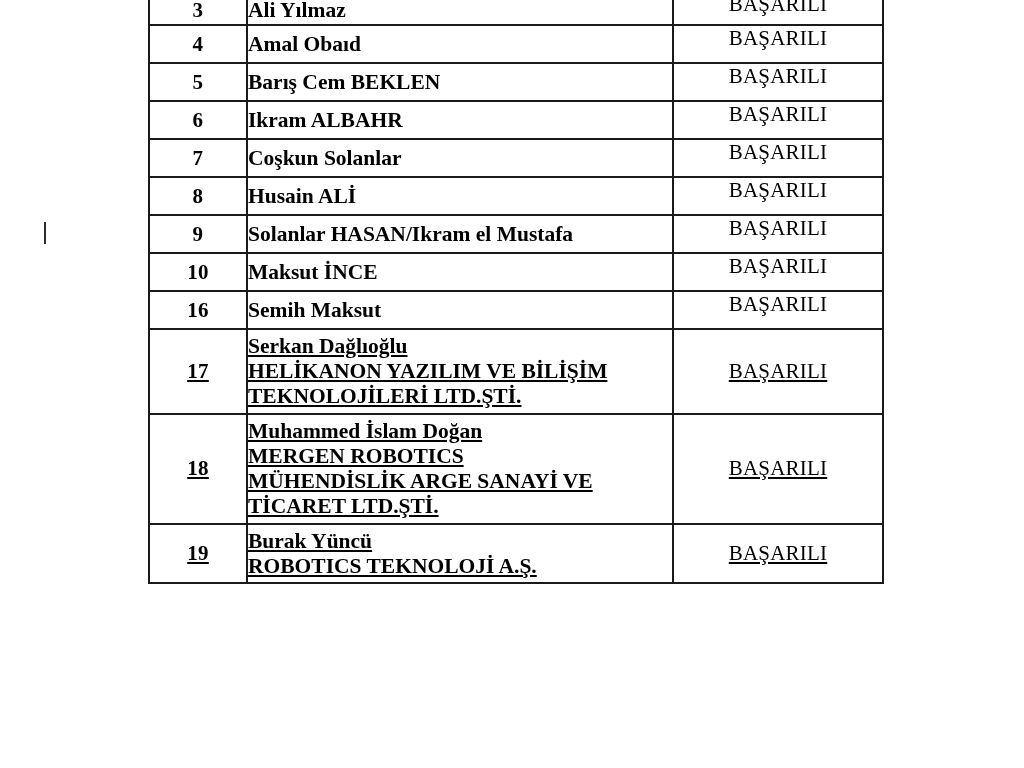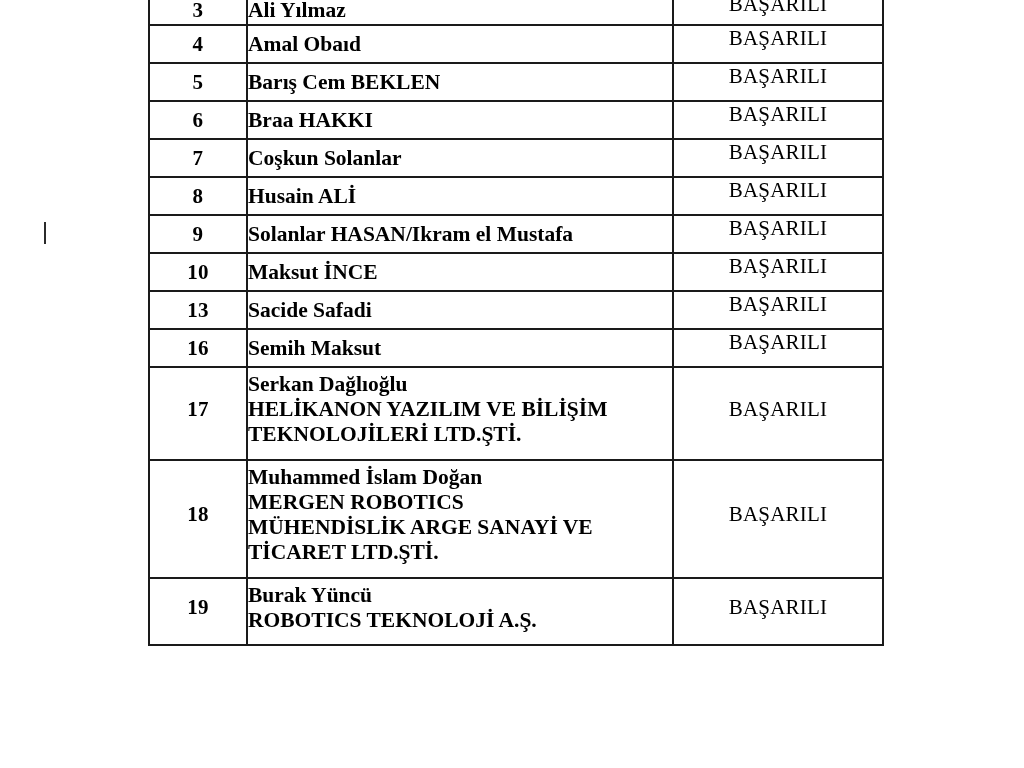--- a/index.html
+++ b/index.html
@@ -62,21 +62,21 @@
     line-height: 1.16;
   }
   td.col-status {
     width: 208px;
     text-align: center;
     font-size: 21px;
     font-weight: normal;
     letter-spacing: 0.2px;
   }
   tr.r-single td { height: 36px; }
-  tr.r-multi td { padding-top: 4px; padding-bottom: 12px; }
+  tr.r-multi td { padding-top: 4px; padding-bottom: 4px; text-decoration: underline; }
   .name-line { display: block; white-space: nowrap; }
   
   tr.r-clip td {
     height: 28px;
     border-top: none;
   }
   tr.r-clip td.col-name { padding-top: 0; }
   .status-shift-up { position: relative; top: -6px; }
 </style>
 </head>
@@ -116,21 +116,21 @@
             <span class="name-line">Barış Cem BEKLEN</span>
           </td>
           <td class="col-status">
             <span class="status-shift-up">BAŞARILI</span>
           </td>
         </tr>
 
         <tr class="r-single">
           <td class="col-no">6</td>
           <td class="col-name">
-            <span class="name-line">Braa HAKKI</span>
+            <span class="name-line">Ikram ALBAHR</span>
           </td>
           <td class="col-status">
             <span class="status-shift-up">BAŞARILI</span>
           </td>
         </tr>
 
         <tr class="r-single">
           <td class="col-no">7</td>
           <td class="col-name">
             <span class="name-line">Coşkun Solanlar</span>
@@ -165,29 +165,20 @@
           <td class="col-name">
             <span class="name-line">Maksut İNCE</span>
           </td>
           <td class="col-status">
             <span class="status-shift-up">BAŞARILI</span>
           </td>
         </tr>
 
 
 
-        <tr class="r-single">
-          <td class="col-no">13</td>
-          <td class="col-name">
-            <span class="name-line">Sacide Safadi</span>
-          </td>
-          <td class="col-status">
-            <span class="status-shift-up">BAŞARILI</span>
-          </td>
-        </tr>
 
 
 
         <tr class="r-single">
           <td class="col-no">16</td>
           <td class="col-name">
             <span class="name-line">Semih Maksut</span>
           </td>
           <td class="col-status">
             <span class="status-shift-up">BAŞARILI</span>

